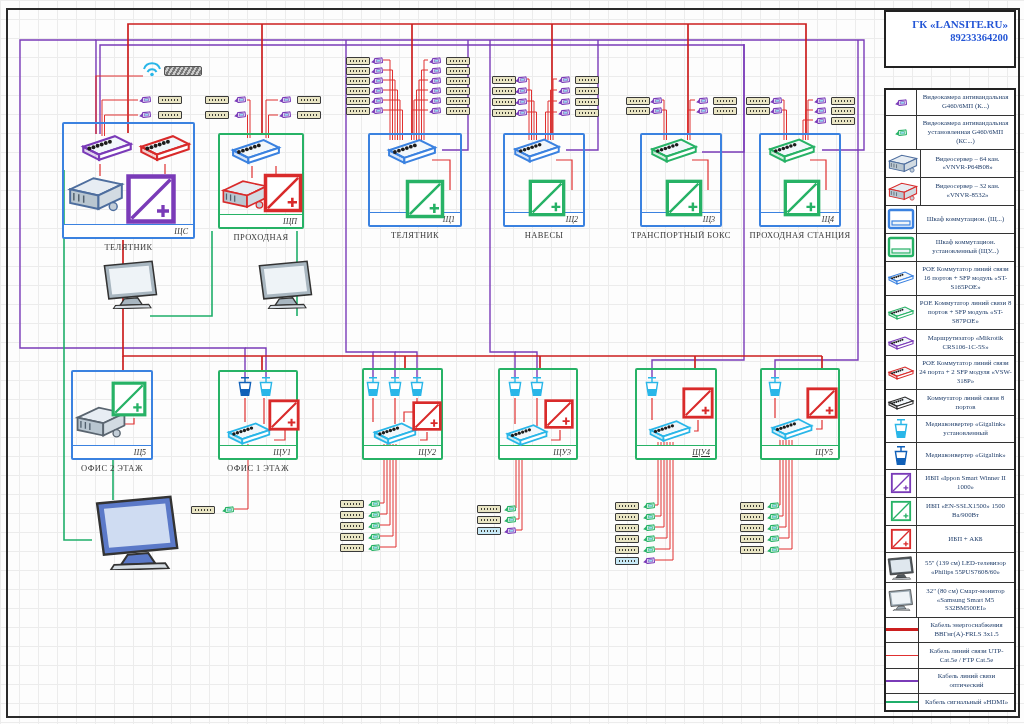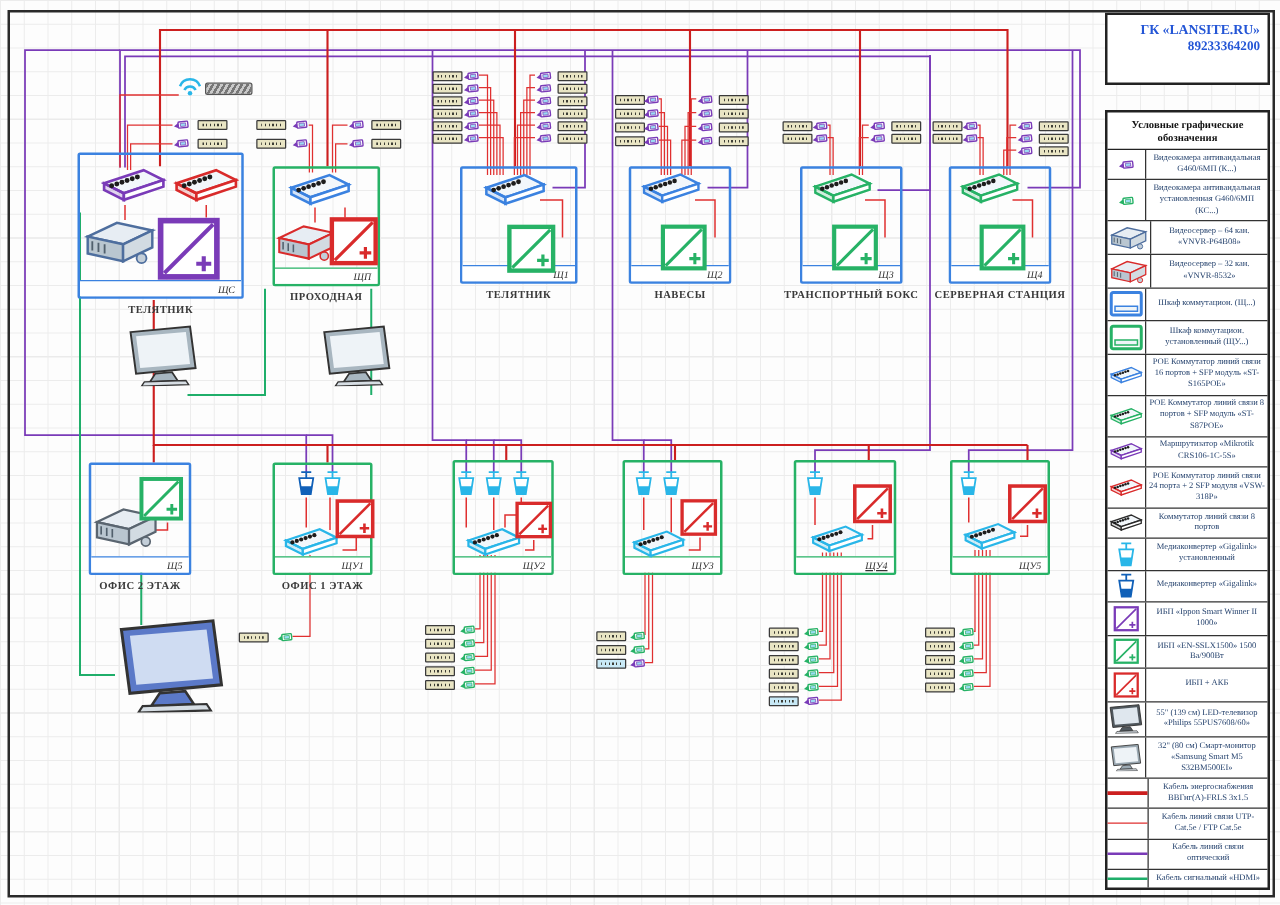--- a/index.html
+++ b/index.html
@@ -11,21 +11,21 @@
       linear-gradient(#e1e1e1 1px, transparent 1px),
       linear-gradient(90deg,#e1e1e1 1px, transparent 1px);
     background-size:19px 19px,19px 19px,95px 95px,95px 95px;}
   .frame{position:absolute;left:6px;top:8px;width:1010px;height:706px;border:2px solid #2a2a2a;pointer-events:none;}
   #wires{position:absolute;left:0;top:0;z-index:2;}
   .cab{position:absolute;z-index:3;background:rgba(255,255,255,0.0);}
   .cab .box{position:absolute;left:0;top:0;right:0;bottom:0;border:2px solid;border-radius:2px;}
   .cab .strip{position:absolute;left:0;right:0;bottom:0;height:13px;border-top:1.5px solid;background:#fff;
     font-size:8px;font-style:italic;color:#333;text-align:right;padding-right:5px;line-height:13px;box-sizing:border-box;}
   .cab .caption{position:absolute;top:100%;left:50%;transform:translateX(-50%);margin-top:3px;white-space:nowrap;
-    font-size:8.5px;font-weight:bold;color:#3a3a3a;letter-spacing:0.4px;}
+    font-size:8.5px;font-weight:normal;color:#3a3a3a;letter-spacing:0.4px;}
   .dev{position:absolute;z-index:4;line-height:0;}
   .camrow-label{position:absolute;z-index:4;height:8px;border:1px solid #3a3a3a;border-radius:1px;box-sizing:border-box;}
   .camrow-label:after{content:"";position:absolute;left:3px;right:3px;top:2px;bottom:2px;
     background-image:repeating-linear-gradient(90deg,#3c3c34 0 1px,transparent 1px 3px);}
   .camrow-cam{position:absolute;z-index:4;line-height:0;}
   .periph{position:absolute;z-index:4;line-height:0;}
   .hatchbar{position:absolute;z-index:4;height:8px;border:1px solid #555;border-radius:2px;
     background-image:repeating-linear-gradient(120deg,#777 0 2px,#c9c9c9 2px 4px);}
   .titleblock{position:absolute;left:884px;top:10px;width:132px;height:58px;border:2px solid #222;background:#fff;z-index:5;
     box-sizing:border-box;padding:6px 6px 12px 6px;text-align:right;}
@@ -308,21 +308,21 @@
         </svg></div>
       <div class="dev" style="left: 664px; top: 178px;"><svg width="40" height="40" viewBox="0 0 36 36" xmlns="http://www.w3.org/2000/svg">
           <rect x="3" y="3" width="30" height="30" fill="#ffffff" stroke="#27b266" stroke-width="3"></rect>
     <path d="M5 31 L31 5" stroke="#27b266" stroke-width="2.2"></path>
     <path d="M22 26 H30 M26 22 V30" stroke="#27b266" stroke-width="2.2"></path>
         </svg></div>
       <div class="cab" style="left: 759px; top: 133px; width: 82px; height: 94px;">
         <div class="box" style="border-color: rgb(59, 130, 224);">
           <div class="strip" style="border-top-color: rgb(59, 130, 224);">Щ4</div>
         </div>
-        <div class="caption">СЕРВЕРНАЯ СТАНЦИЯ</div>
+        <div class="caption">ПРОХОДНАЯ СТАНЦИЯ</div>
       </div>
       <div class="dev" style="left: 765px; top: 136px;"><svg width="54" height="29" viewBox="0 0 44 24" xmlns="http://www.w3.org/2000/svg">
           <path d="M4 11 L28 3 L40 9 L16 17 Z" fill="#f2f7fb" stroke="#27b266" stroke-width="1.6"></path>
     <path d="M4 11 L16 17 L16 21 L4 15 Z" fill="#27b26633" stroke="#27b266" stroke-width="1.6"></path>
     <path d="M16 17 L40 9 L40 13 L16 21 Z" fill="#ffffff" stroke="#27b266" stroke-width="1.6"></path>
           <circle cx="8.600000000000001" cy="12.399999999999999" r="1.5" fill="#1c1c1c"></circle>
           <circle cx="11.719999999999999" cy="11.36" r="1.5" fill="#1c1c1c"></circle>
           <circle cx="14.84" cy="10.32" r="1.5" fill="#1c1c1c"></circle>
           <circle cx="17.96" cy="9.280000000000001" r="1.5" fill="#1c1c1c"></circle>
           <circle cx="21.08" cy="8.24" r="1.5" fill="#1c1c1c"></circle>
@@ -971,21 +971,20 @@
         </svg></div>
       <div class="hatchbar" style="left: 164px; top: 66px; width: 36px;"></div>
     </div>
 
   <div class="titleblock">
     <div class="co" style="color: rgb(36, 86, 214);">ГК «LANSITE.RU»</div>
     <div class="ph" style="color: rgb(36, 86, 214); text-align: right;">89233364200</div>
   </div>
 
   <div class="legend">
-    <div class="legend-title">Условные графические обозначения</div>
     <div id="legend-rows">
         <div class="lrow">
           <div class="ic">
             <svg width="14" height="9" viewBox="0 0 20 12" xmlns="http://www.w3.org/2000/svg">
               <g transform="rotate(-6 10 6)">
       <path d="M1.5 7.5 L6.5 4 L6.5 10 Z" fill="#7a3bb8"></path>
       <rect x="6.5" y="3" width="11" height="7" rx="1" fill="#ffffff" stroke="#7a3bb8" stroke-width="1.6"></rect>
       <rect x="9" y="4.8" width="6" height="3.6" fill="#9adcf2" stroke="#7a3bb8" stroke-width="0.8"></rect>
     </g>
             </svg>

